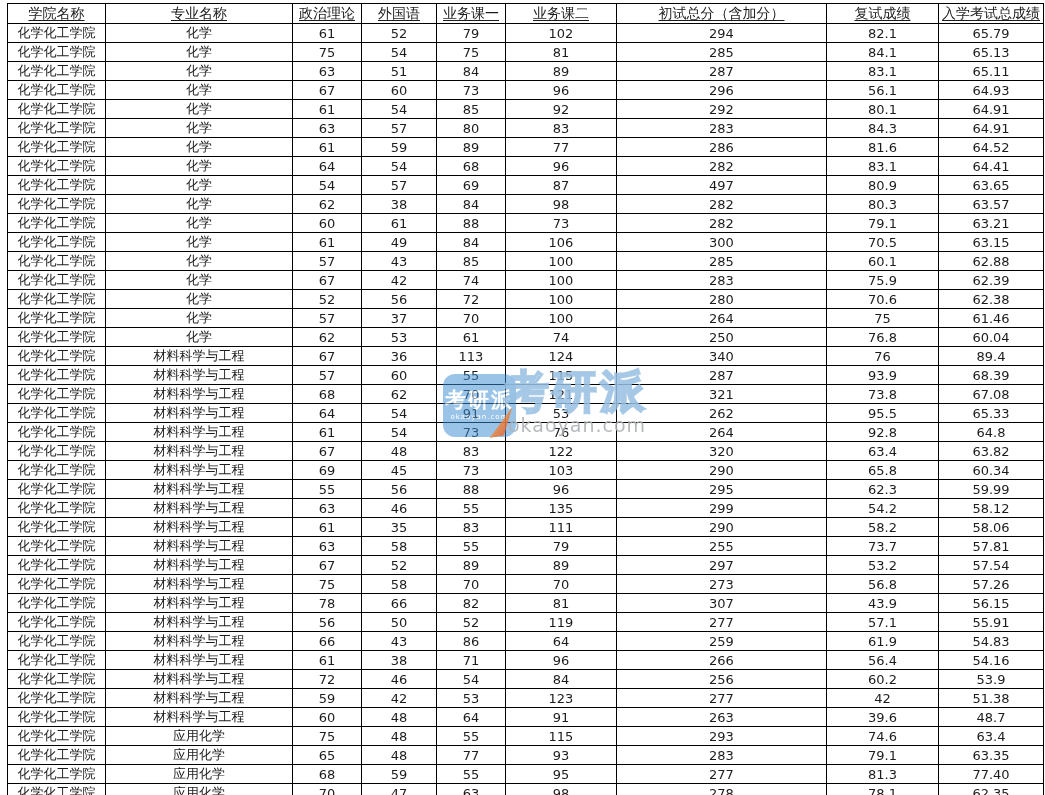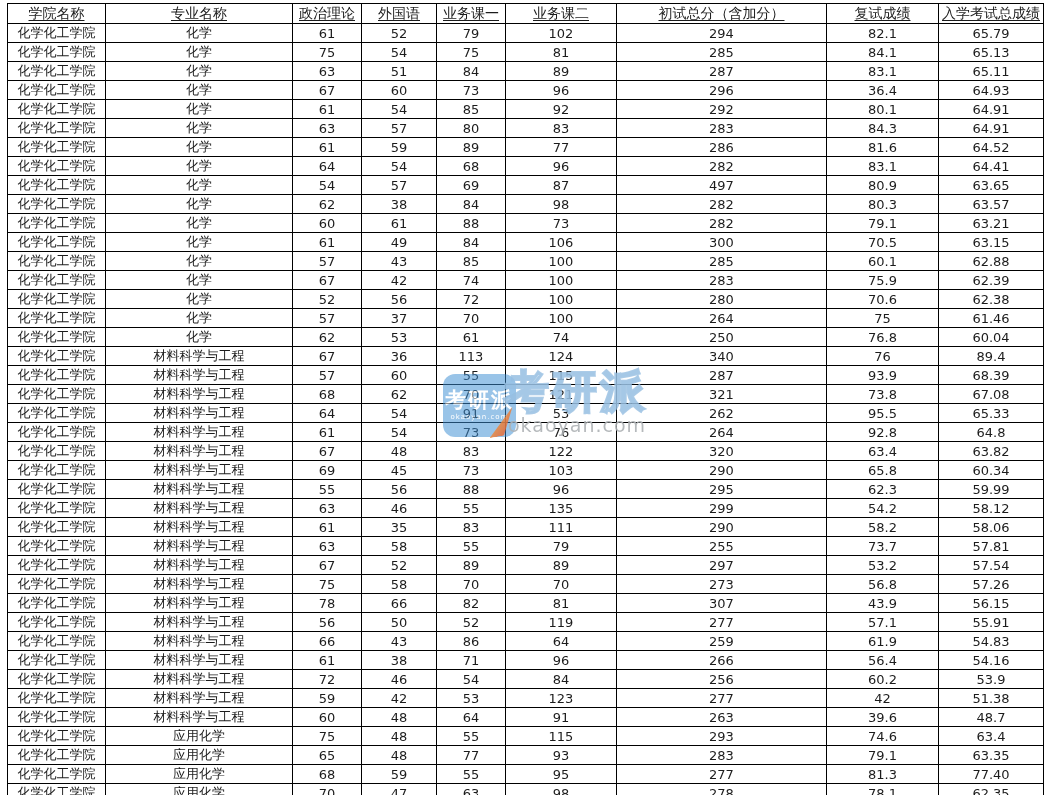--- a/index.html
+++ b/index.html
@@ -130,21 +130,21 @@
         <td>65.11</td>
       </tr>
       <tr>
         <td>化学化工学院</td>
         <td>化学</td>
         <td>67</td>
         <td>60</td>
         <td>73</td>
         <td>96</td>
         <td>296</td>
-        <td>36.4</td>
+        <td>56.1</td>
         <td>64.93</td>
       </tr>
       <tr>
         <td>化学化工学院</td>
         <td>化学</td>
         <td>61</td>
         <td>54</td>
         <td>85</td>
         <td>92</td>
         <td>292</td>

